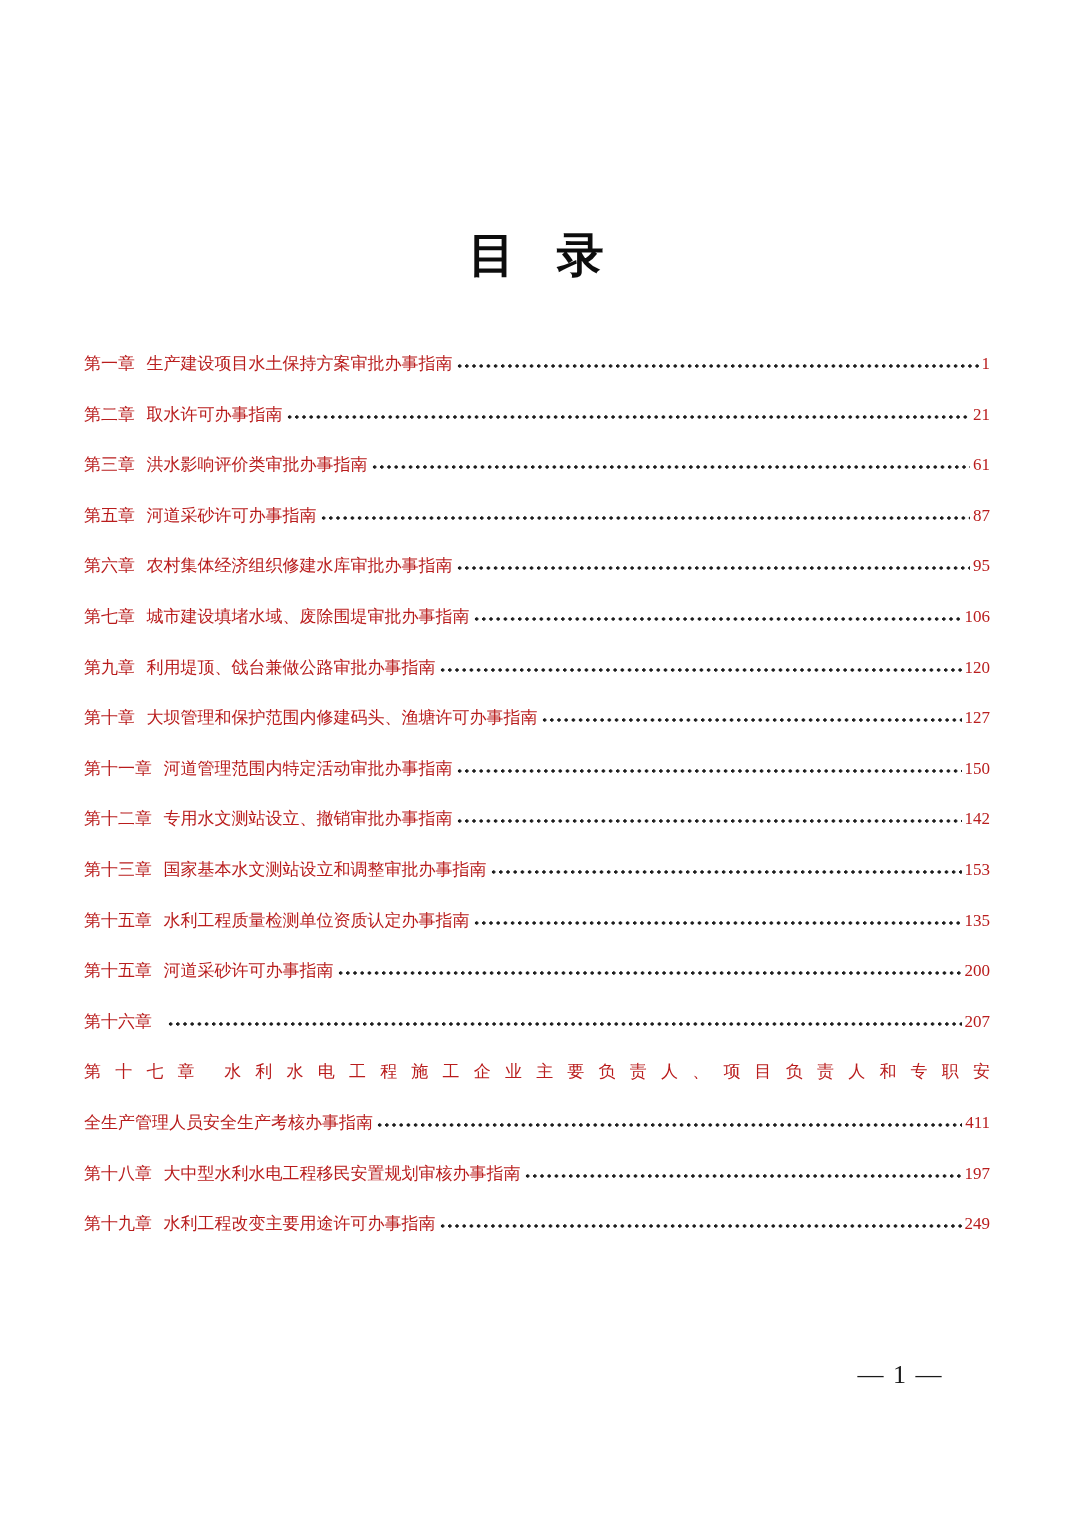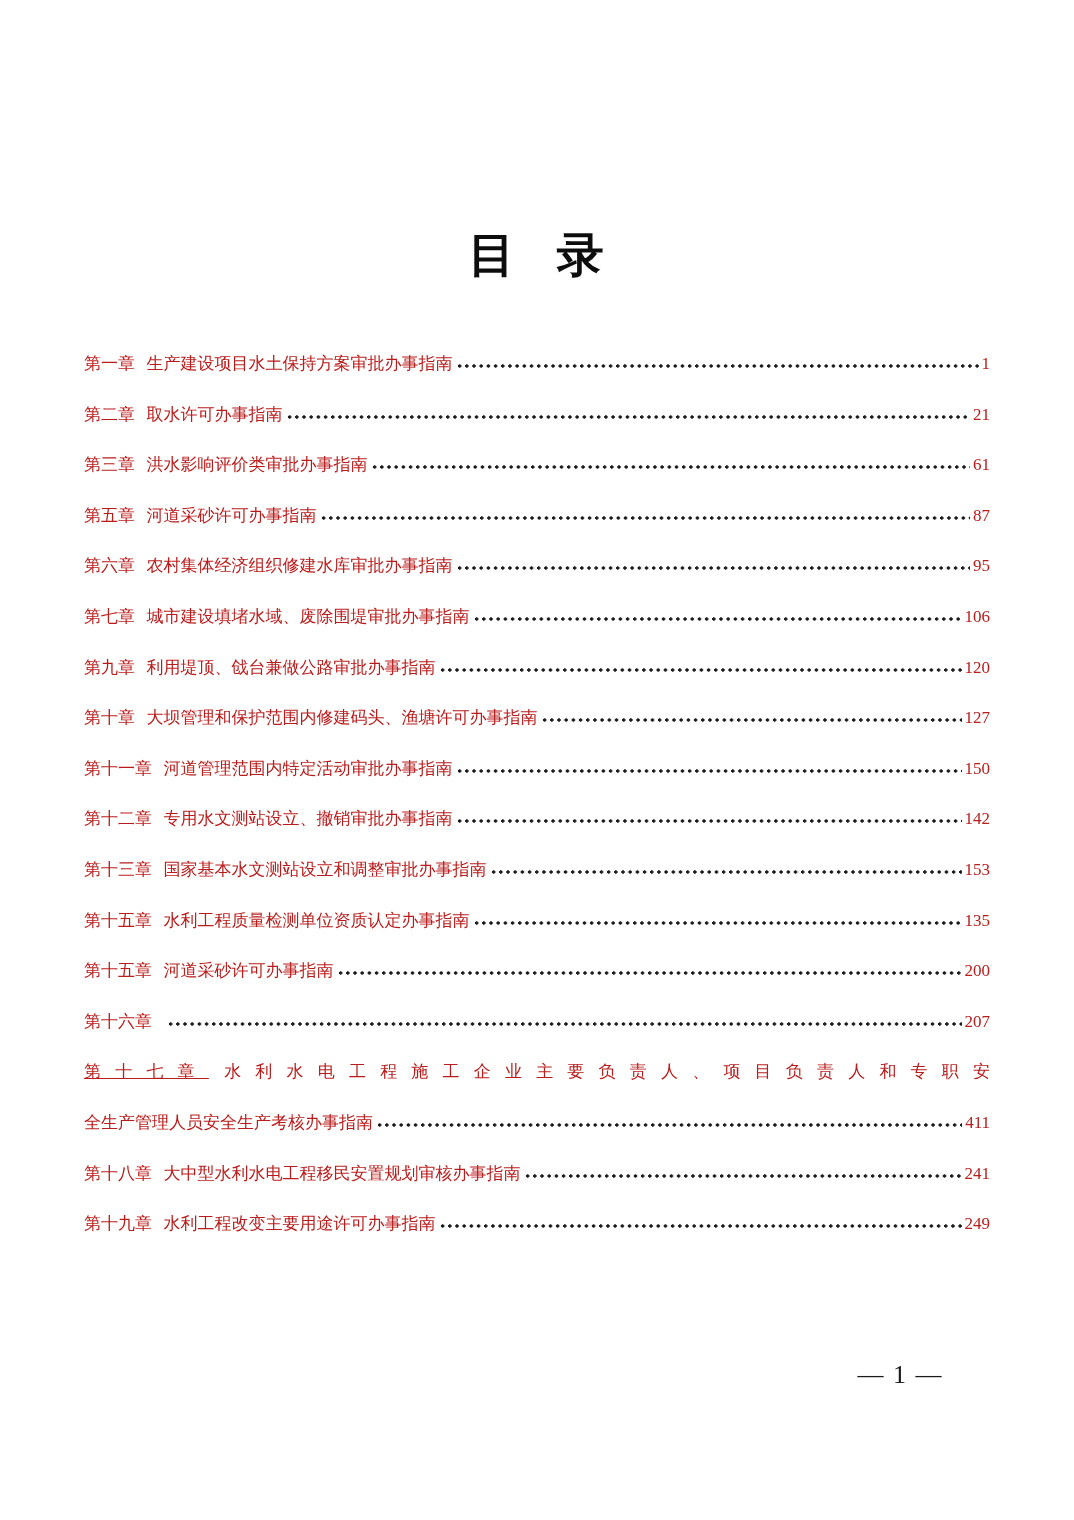--- a/index.html
+++ b/index.html
@@ -33,21 +33,21 @@
     white-space: nowrap;
     color: #b91c1c;
   }
   .toc-line.wrap-first {
     display: block;
     text-align: justify;
     text-align-last: justify;
     white-space: normal;
   }
   .chapter { margin-right: 0.68em; }
-  .toc-line.wrap-first .chapter { margin-right: 0.9em; text-decoration: underline; }
+  .toc-line.wrap-first .chapter { margin-right: 0.9em; }
   .leader {
     flex: 1 1 auto;
     min-width: 12px;
     height: 6px;
     margin: 0 3px 0 4px;
     background-image: radial-gradient(circle at 2.6px 3px, #1c1c1c 1.45px, rgba(0,0,0,0) 1.9px);
     background-size: 7.2px 6px;
     background-repeat: repeat-x;
     background-position: 0 100%;
   }
@@ -153,21 +153,21 @@
       <div class="toc-line wrap-first"><span class="chapter">第十七章</span><span class="title">水利水电工程施工企业主要负责人、项目负责人和专职安</span></div>
       <div class="toc-line">
         <span class="title">全生产管理人员安全生产考核办事指南</span>
         <span class="leader"></span>
         <span class="pagenum">411</span>
       </div>
       <div class="toc-line">
         <span class="chapter">第十八章</span>
         <span class="title">大中型水利水电工程移民安置规划审核办事指南</span>
         <span class="leader"></span>
-        <span class="pagenum">241</span>
+        <span class="pagenum">197</span>
       </div>
       <div class="toc-line">
         <span class="chapter">第十九章</span>
         <span class="title">水利工程改变主要用途许可办事指南</span>
         <span class="leader"></span>
         <span class="pagenum">249</span>
       </div>
     </div>
   <div class="footer">
     <span>— 1 —</span>

